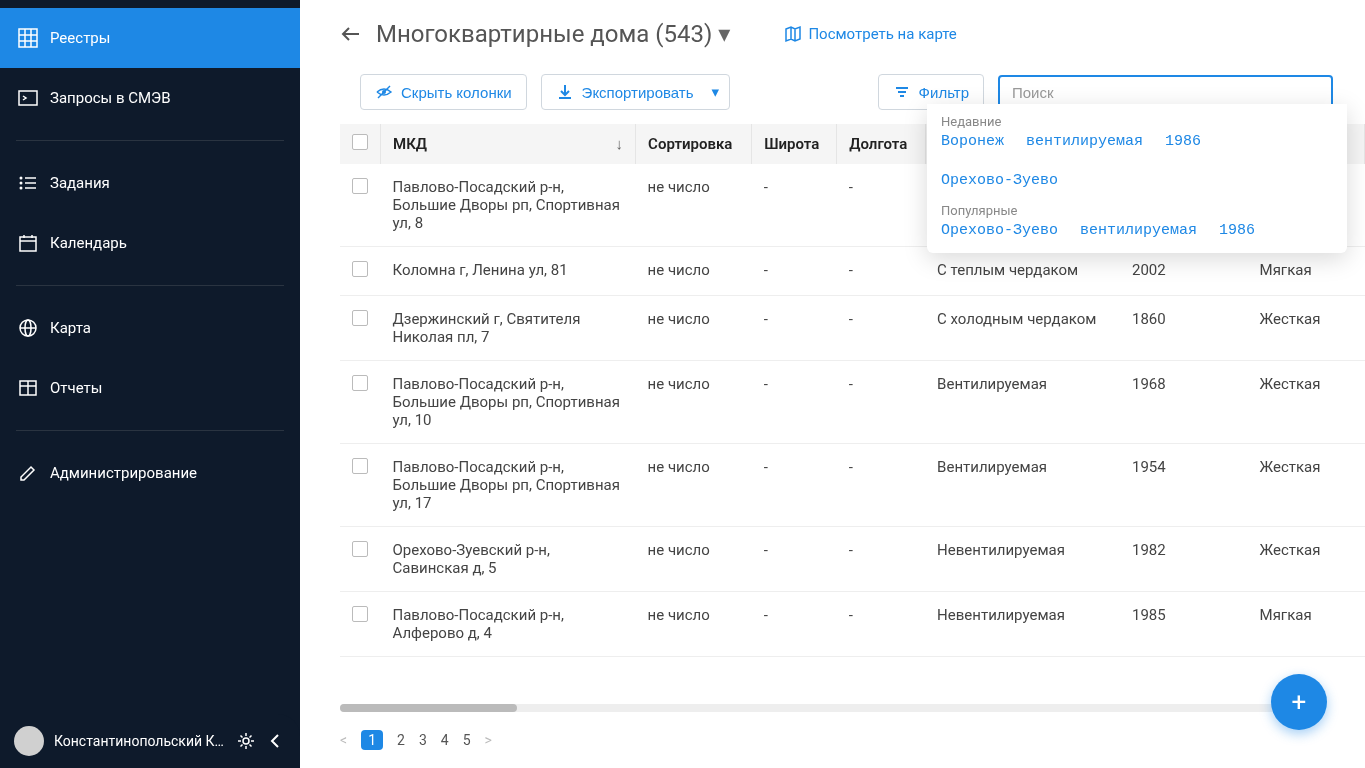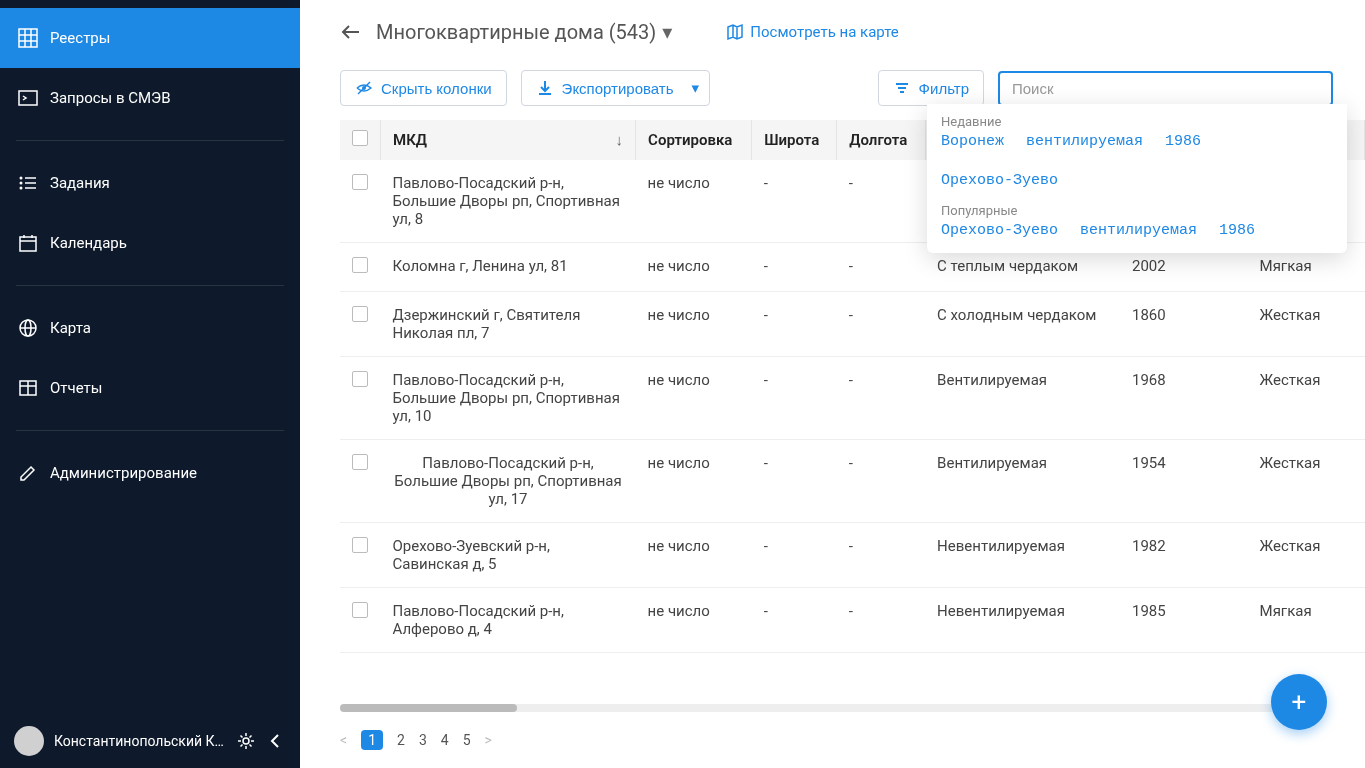--- a/index.html
+++ b/index.html
@@ -13,25 +13,25 @@
 .nav-item .icon { width: 20px; height: 20px; display: flex; align-items: center; justify-content: center; }
 .sidebar-footer { margin-top: auto; padding: 12px 14px; display: flex; align-items: center; gap: 10px; background: #0e1a2b; border-top-right-radius: 22px; }
 .avatar { width: 30px; height: 30px; border-radius: 50%; background: #d0d0d0; flex-shrink: 0; }
 .username { font-size: 14px; color: #fff; white-space: nowrap; overflow: hidden; text-overflow: ellipsis; flex: 1; }
 .footer-icons { display: flex; gap: 10px; }
 .footer-icons .icon { color: #fff; cursor: pointer; }
 
 .main { flex: 1; background: #fff; display: flex; flex-direction: column; overflow: hidden; position: relative; }
 .topbar { display: flex; align-items: center; gap: 14px; padding: 20px 32px 12px 40px; }
 .back-btn { cursor: pointer; color: #555; }
-.page-title { font-size: 20px; color: #555; display: flex; align-items: center; gap: 6px; }
+.page-title { font-size: 24px; color: #555; display: flex; align-items: center; gap: 6px; }
 .dropdown-caret { color: #666; }
 .map-link { display: flex; align-items: flex-start; gap: 6px; color: #1e88e5; cursor: pointer; margin-left: 40px; font-size: 15px; }
 
-.toolbar { display: flex; gap: 14px; padding: 14px 32px 14px 40px; align-items: flex-end; }
+.toolbar { display: flex; gap: 14px; padding: 14px 32px 14px 60px; align-items: flex-end; }
 .btn { display: flex; align-items: center; gap: 8px; border: 1px solid #d0d7de; background: #fff; color: #1e88e5; padding: 8px 14px; border-radius: 4px; cursor: pointer; font-size: 15px; }
 .btn .icon { color: #1e88e5; }
 .btn-split { padding-right: 10px; }
 .btn-split .caret { margin-left: 10px; color: #1e88e5; }
 .spacer { flex: 1; }
 .search-box { width: 335px; border: 2px solid #1e88e5; border-radius: 4px; padding: 7px 12px; font-size: 15px; outline: none; }
 .search-box::placeholder { color: #999; }
 
 .search-dropdown { position: absolute; top: 104px; right: 18px; width: 420px; background: #fff; box-shadow: 0 6px 24px rgba(0,0,0,0.15); border-radius: 0 0 6px 6px; z-index: 50; padding: 10px 14px 14px; }
 .search-group-label { color: #888; font-size: 13px; margin-bottom: 4px; }
@@ -294,21 +294,21 @@
               <td style="max-width:240px;">Павлово-Посадский р-н, Большие Дворы рп, Спортивная ул, 10</td>
               <td>не число</td>
               <td>-</td>
               <td>-</td>
               <td>Вентилируемая</td>
               <td>1968</td>
               <td>Жесткая</td>
             </tr>
             <tr>
               <td class="check-cell"><span class="checkbox"></span></td>
-              <td style="max-width:240px;text-align:center;">Павлово-Посадский р-н, Большие Дворы рп, Спортивная ул, 17</td>
+              <td style="max-width:240px;">Павлово-Посадский р-н, Большие Дворы рп, Спортивная ул, 17</td>
               <td>не число</td>
               <td>-</td>
               <td>-</td>
               <td>Вентилируемая</td>
               <td>1954</td>
               <td>Жесткая</td>
             </tr>
             <tr>
               <td class="check-cell"><span class="checkbox"></span></td>
               <td style="max-width:240px;">Орехово-Зуевский р-н, Савинская д, 5</td>

